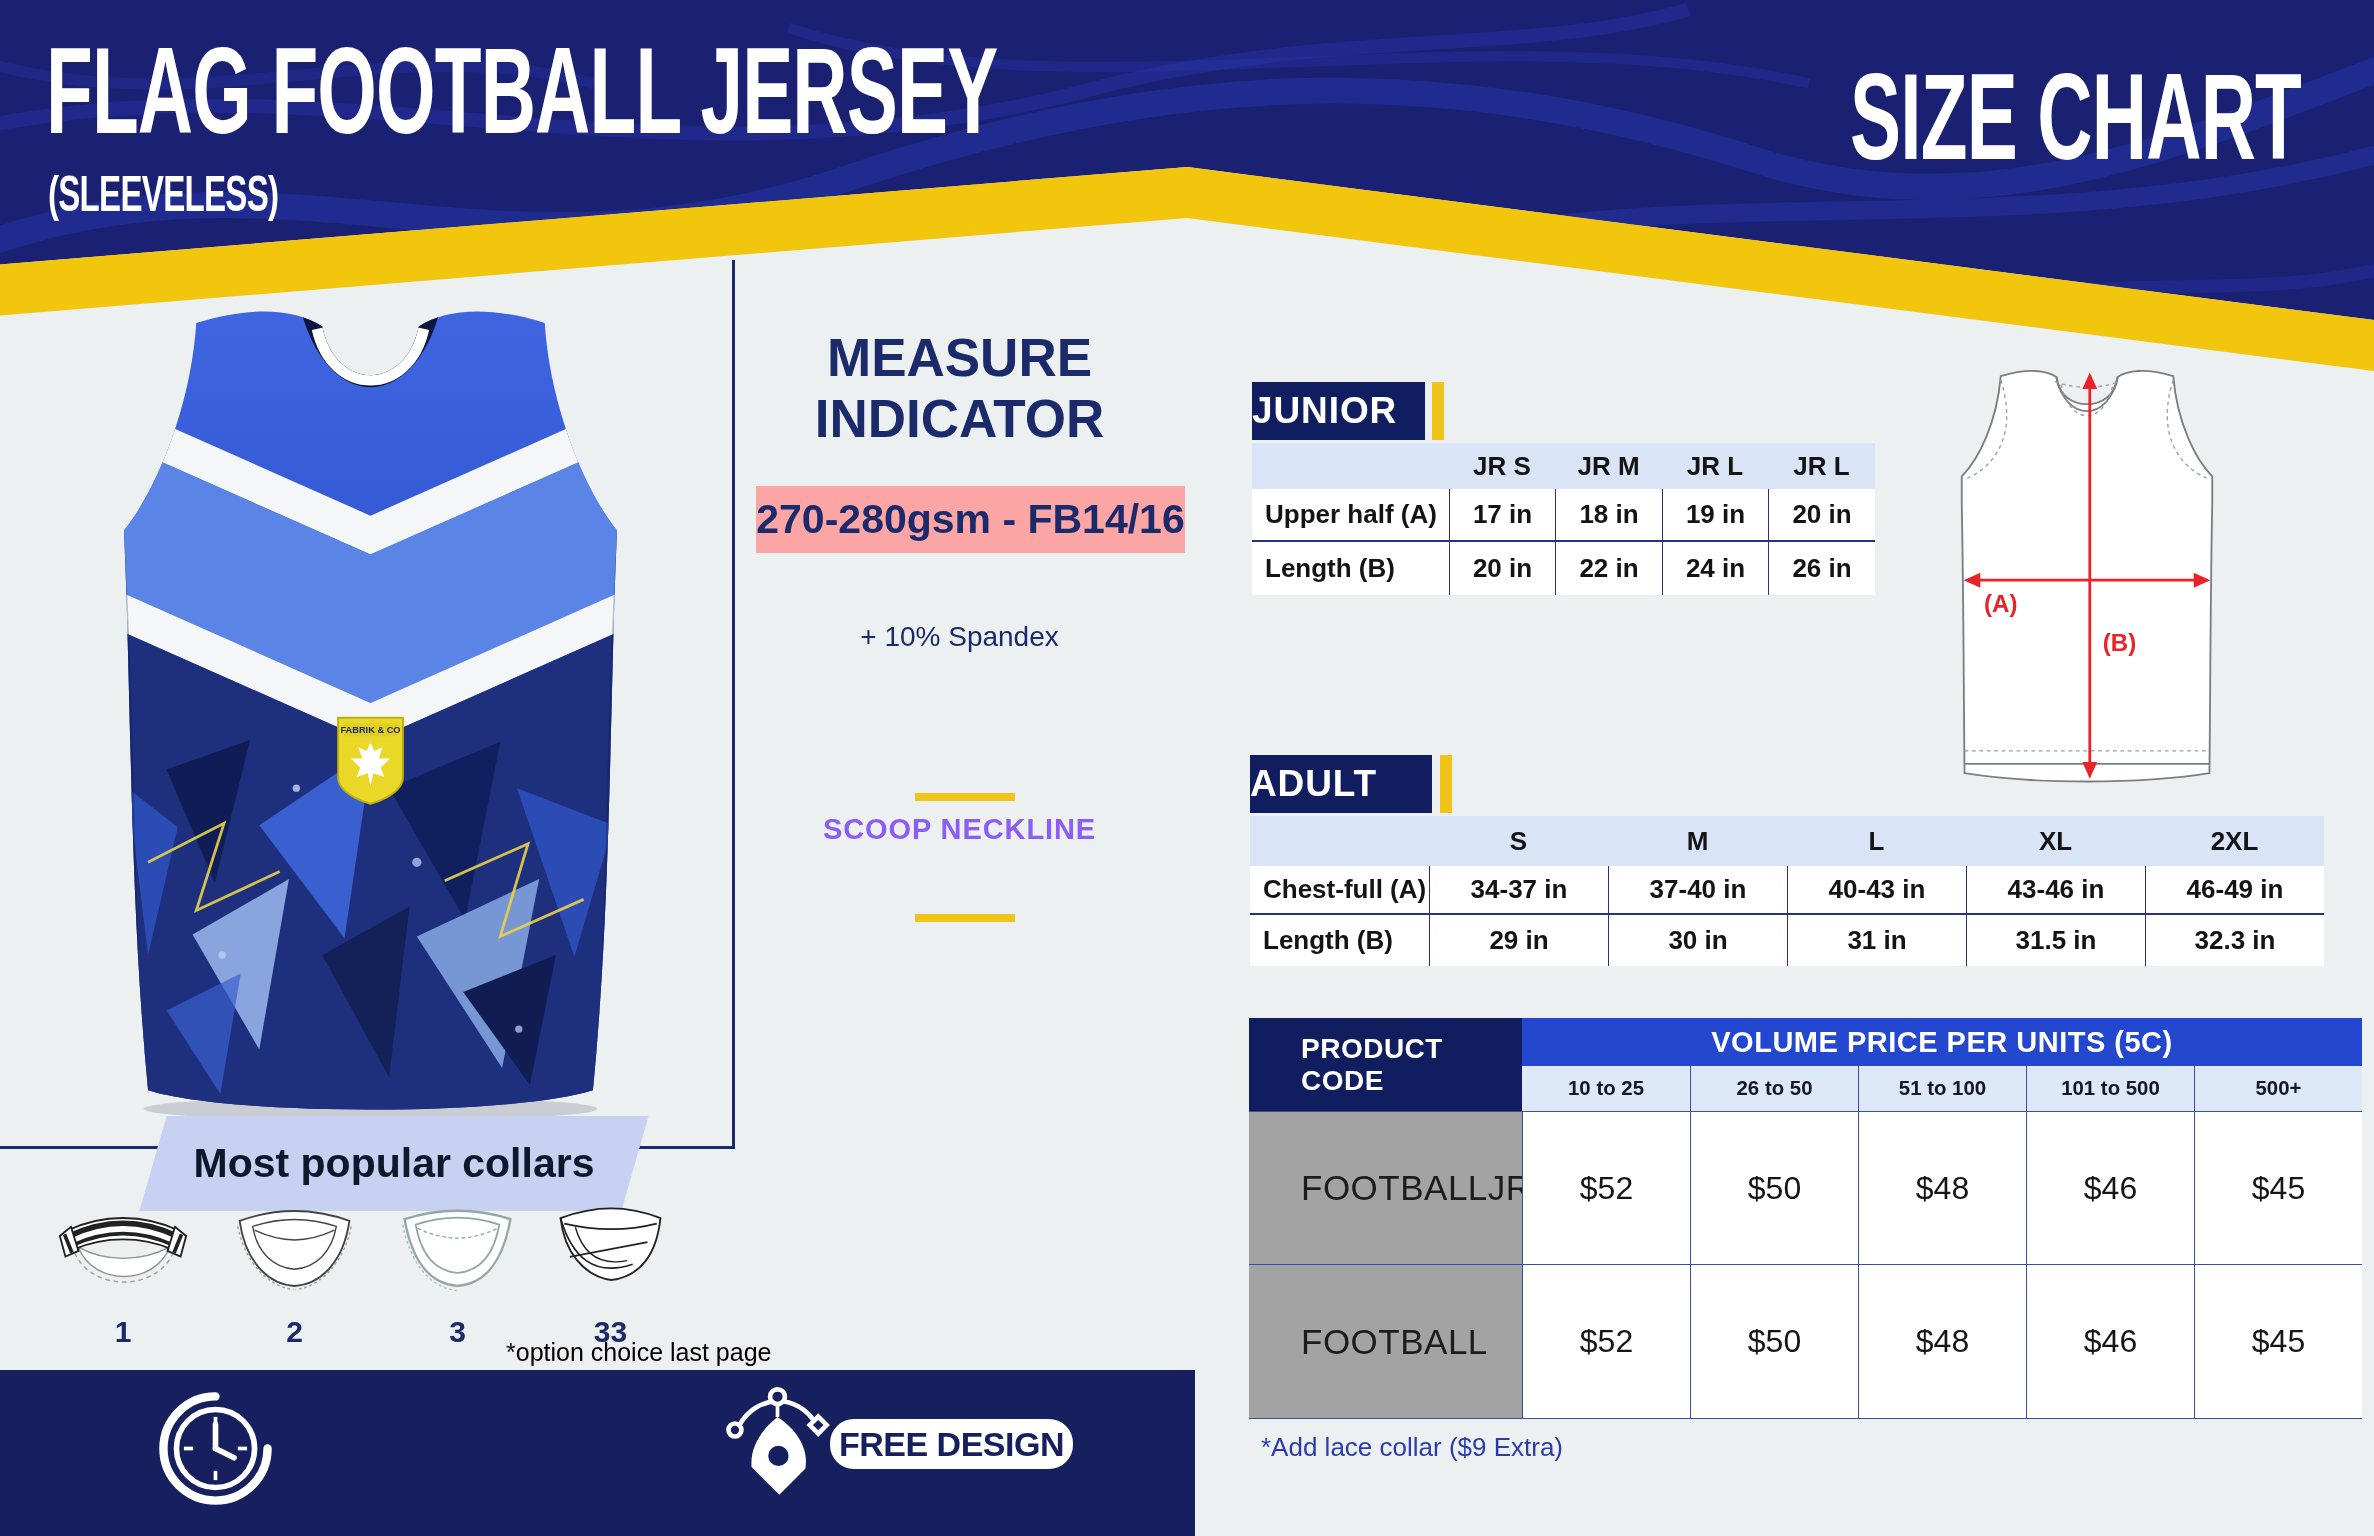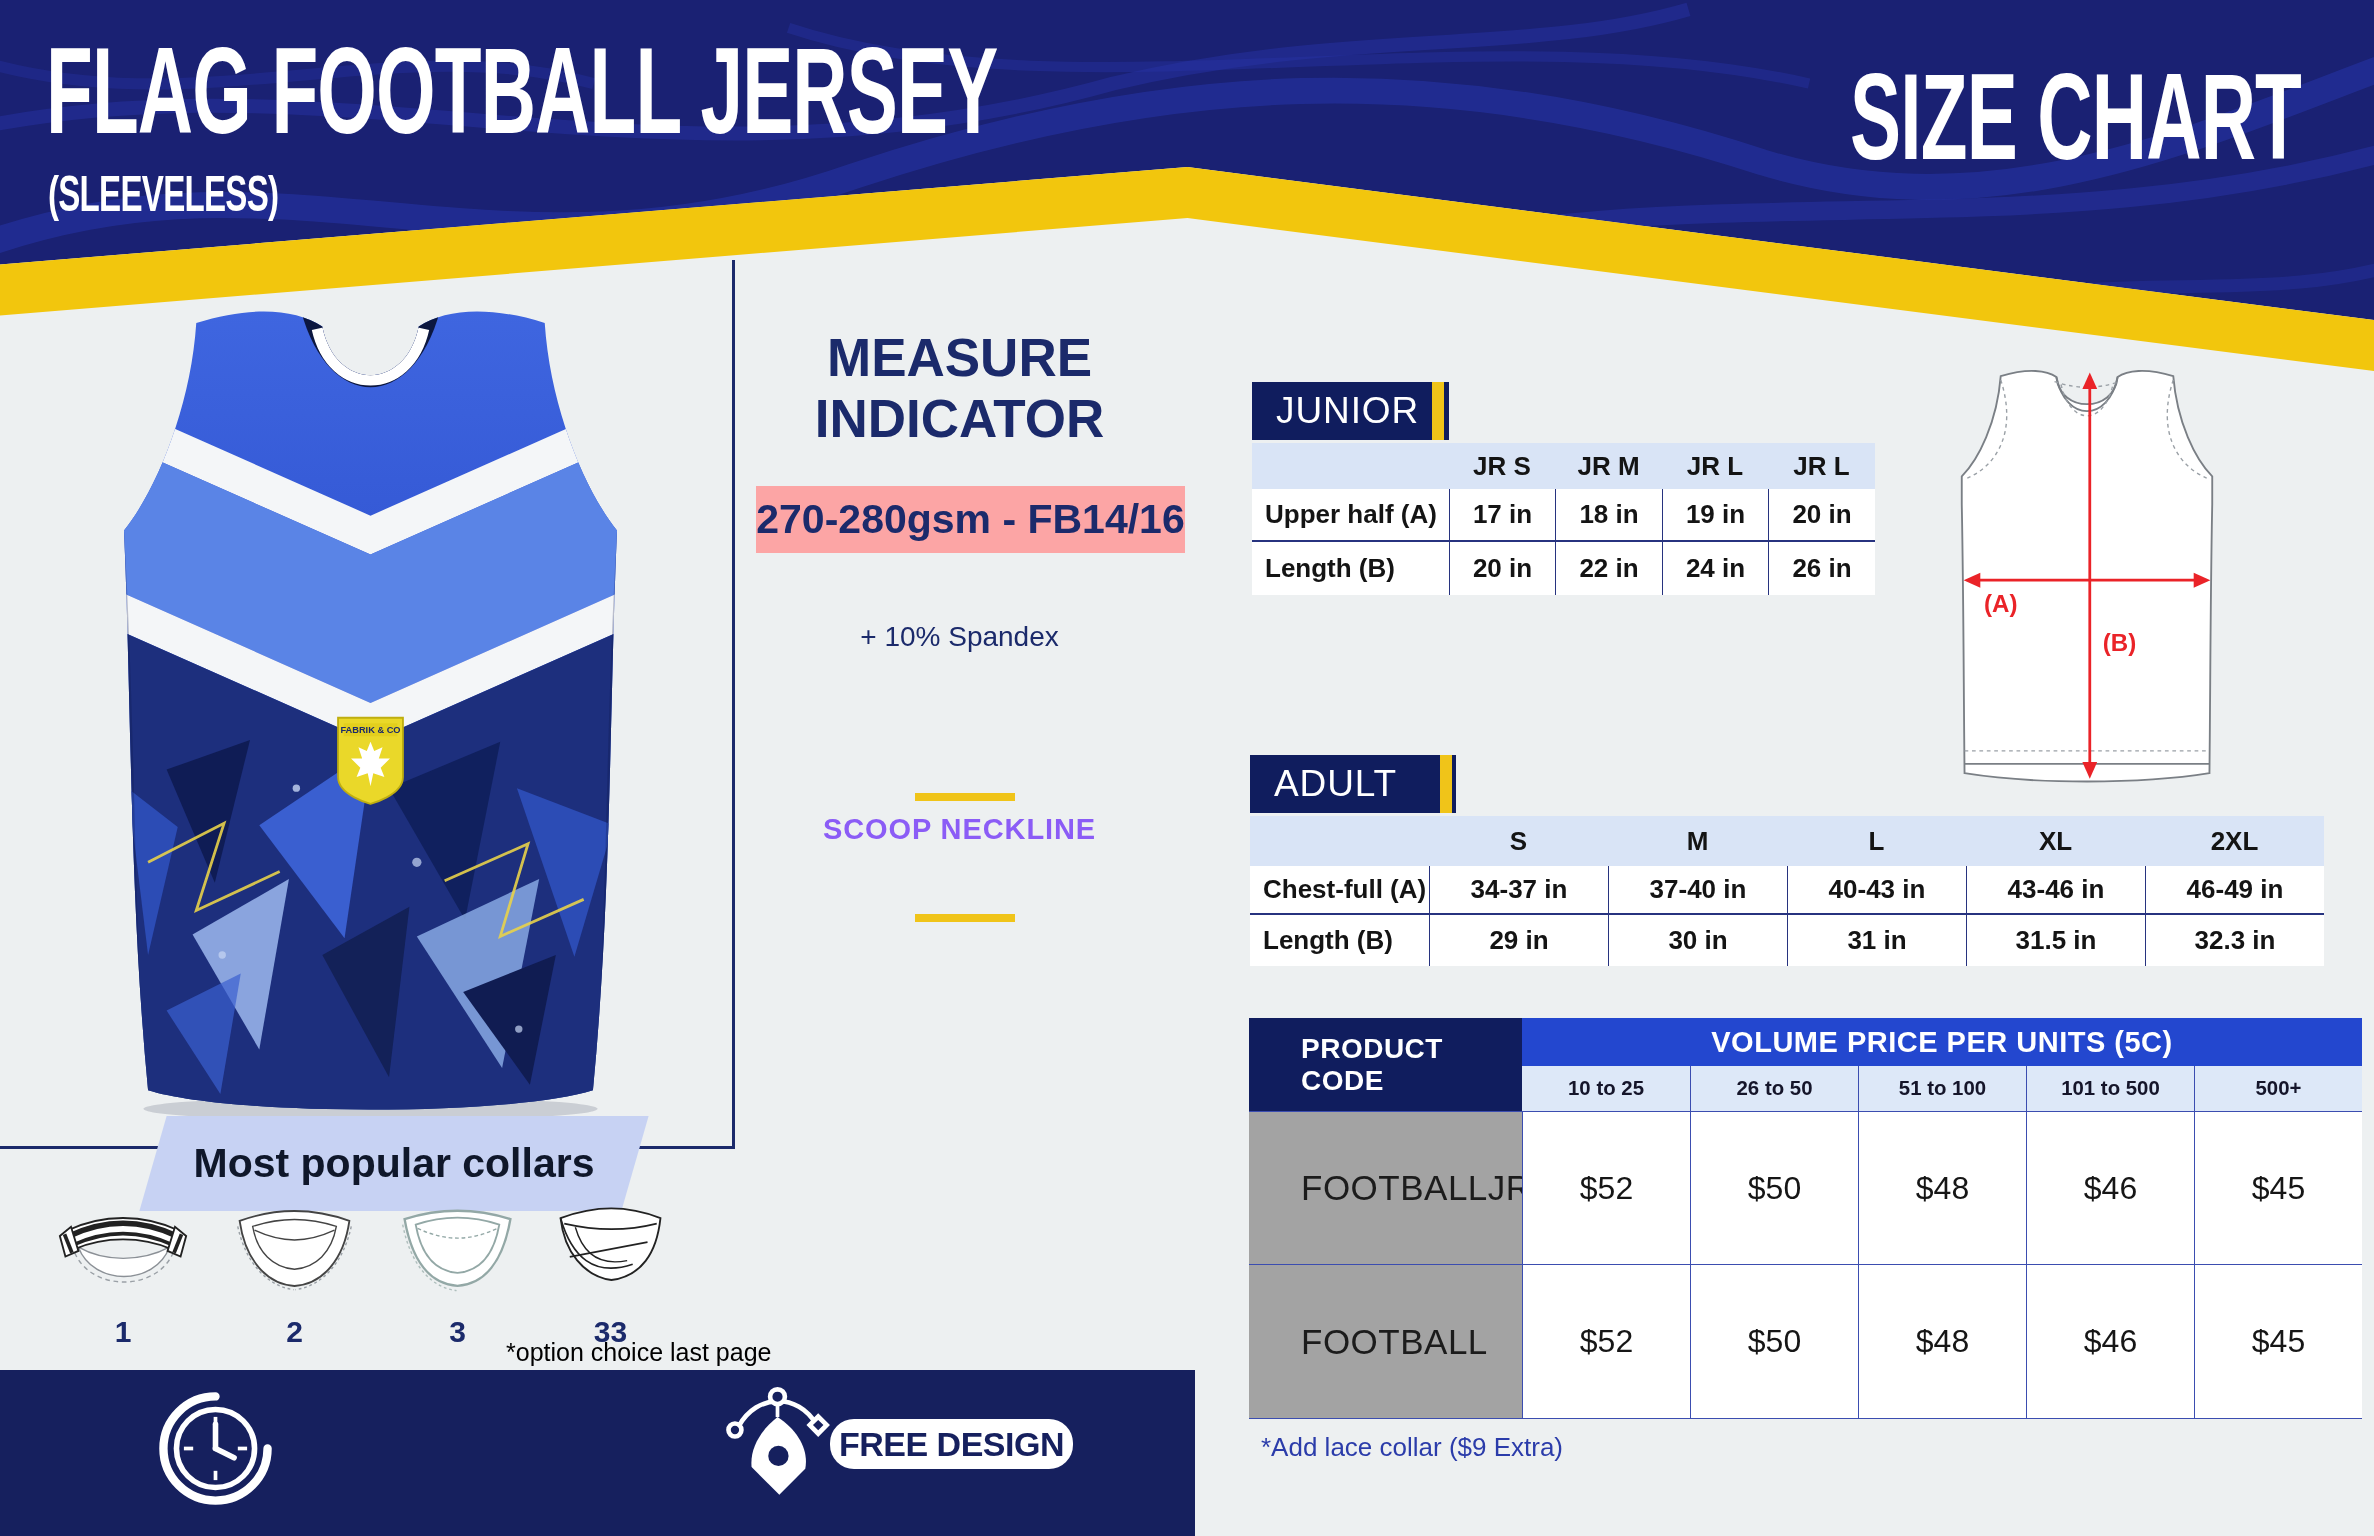--- a/index.html
+++ b/index.html
@@ -13,22 +13,22 @@
   .measure-head{width:445px;text-align:center;font-size:53px;font-weight:bold;color:#1b2a6b;line-height:1.16;}
   .hl-box{width:429px;height:67px;background:#fca5a5;display:flex;align-items:center;justify-content:center;
           font-size:41px;font-weight:600;color:#1b2a6b;}
   .poly{width:445px;text-align:center;font-size:45px;font-weight:600;color:#1b2a6b;}
   .spandex{width:445px;text-align:center;font-size:28px;font-weight:500;color:#1b2a6b;}
   .feat-bar{width:100px;height:8.3px;background:#f0c419;}
   .feat-text{width:445px;text-align:center;font-size:29px;font-weight:bold;color:#8b5cf6;letter-spacing:0.9px;}
   .divider-v{width:2.8px;background:#1b2a6b;}
   .divider-h{height:2.8px;background:#1b2a6b;}
   
-  .sec-label{background:#101d5e;display:flex;align-items:center;padding-left:24px;
-             font-size:37px;font-weight:normal;color:#fff;letter-spacing:0.9px;}
+  .sec-label{background:#101d5e;display:flex;align-items:center;
+             font-size:37px;font-weight:bold;color:#fff;letter-spacing:0.9px;}
   .accent-bar{background:#f0c419;}
   .stable{display:grid;}
   .st-cell{display:flex;align-items:center;justify-content:center;font-size:26px;font-weight:bold;color:#141414;background:transparent;}
   .st-head{background:#d9e4f6;}
   .st-row{background:#ffffff;}
   .st-label{justify-content:flex-start;padding-left:13px;}
   .vline{border-left:1.9px solid #27337f;}
   .hline{border-bottom:2.8px solid #27337f;}
   
   .ptable{display:grid;grid-template-columns:273px repeat(5,168px);grid-template-rows:48px 45px 154px 154px;}

